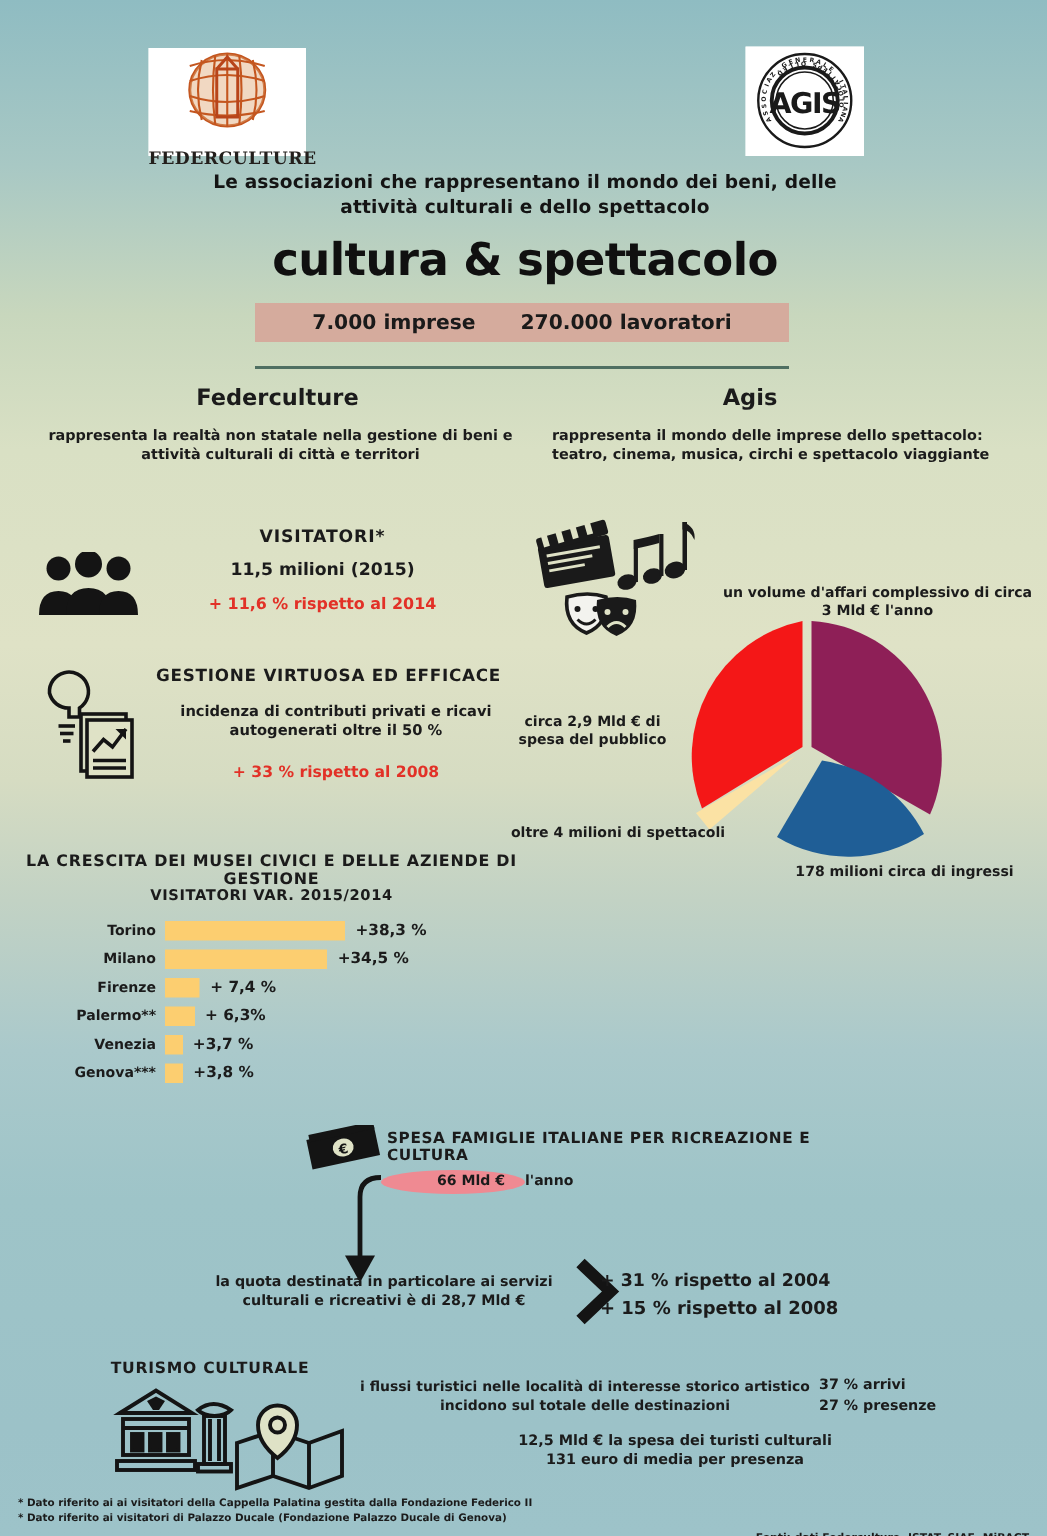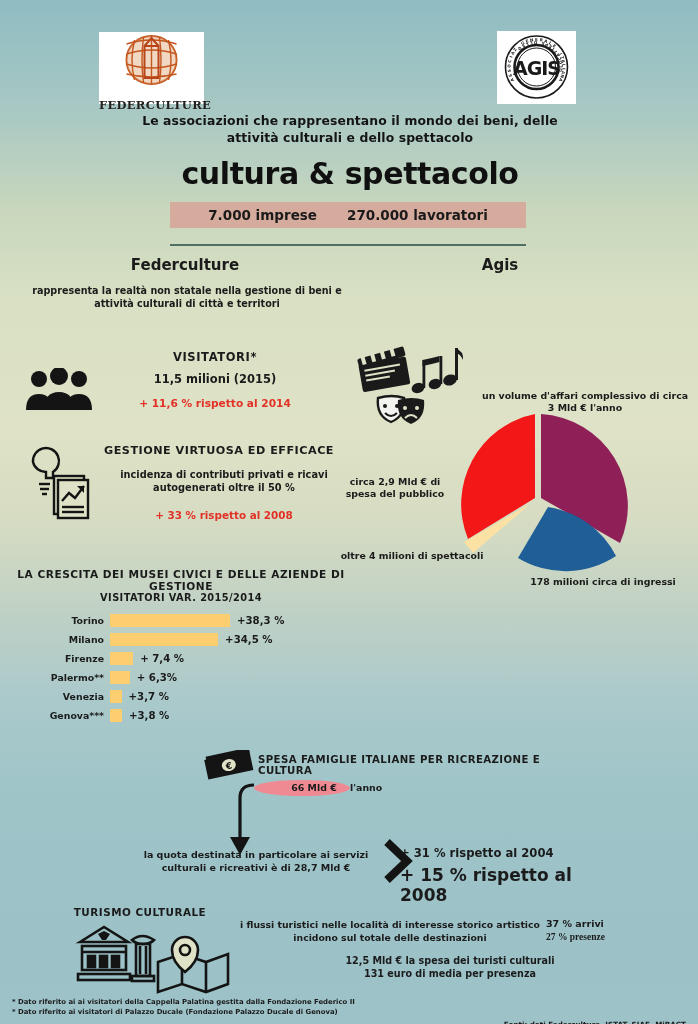--- a/index.html
+++ b/index.html
@@ -102,28 +102,28 @@
     left:254px;top:764px;width:96px;height:16px;border-radius:50%;
     background:#ef8a92;
   }
   #spesa-pill-text{left:256px;top:766px;width:116px;font-size:9.4px;font-weight:700;text-align:center;}
   #spesa-pill-suffix{left:350px;top:766px;width:80px;font-size:9.4px;font-weight:700;text-align:left;}
   #spesa-desc{left:176px;top:782px;width:268px;font-size:9.6px;font-weight:700;line-height:13px;}
   #spesa-arrow{left:212px;top:765px;width:52px;height:78px;}
   #spesa-quota{left:130px;top:832px;width:252px;font-size:9.5px;font-weight:700;line-height:13px;}
   #chevron{left:380px;top:822px;width:34px;height:46px;}
   #spesa-delta1{left:400px;top:830px;width:220px;font-size:11.6px;font-weight:700;text-align:left;}
-  #spesa-delta2{left:400px;top:849px;width:220px;font-size:17px;font-weight:700;text-align:left;}
+  #spesa-delta2{left:400px;top:849px;width:220px;font-size:12px;font-weight:700;text-align:left;}
 
   
   #turismo-title{left:40px;top:890px;width:200px;font-size:10.4px;font-weight:700;letter-spacing:.5px;}
   #turismo-icons{left:72px;top:906px;width:160px;height:76px;}
   #turismo-desc{left:240px;top:902px;width:300px;font-size:9.3px;font-weight:700;line-height:13px;text-align:center;}
   #turismo-stat1{left:546px;top:902px;width:140px;font-size:9.5px;font-weight:700;text-align:left;}
-  #turismo-stat2{left:546px;top:916px;width:140px;font-size:9.5px;font-weight:700;text-align:left;font-family:Liberation Serif, serif;}
+  #turismo-stat2{left:546px;top:916px;width:140px;font-size:9.5px;font-weight:700;text-align:left;}
   #turismo-spesa{left:250px;top:938px;width:400px;font-size:9.6px;font-weight:700;line-height:13px;text-align:center;}
 
   
   #footnotes{left:12px;top:982px;width:560px;font-size:6.9px;font-weight:700;line-height:9.6px;}
   #sources{left:430px;top:1004px;width:256px;font-size:7.2px;font-weight:700;text-align:right;}
 </style>
 </head>
 <body>
 
 <div id="page">
@@ -207,20 +207,21 @@
 
   <div class="abs" id="figures-banner">
     <span>7.000 imprese</span>
     <span>270.000 lavoratori</span>
   </div>
   <div class="abs" id="divider"></div>
 
   <div class="abs ctr" id="federculture-head">Federculture</div>
   <div class="abs ctr" id="federculture-desc">rappresenta la realtà non statale nella gestione di beni e attività culturali di città e territori</div>
   <div class="abs ctr" id="agis-head">Agis</div>
+  <div class="abs" id="agis-desc">rappresenta il mondo delle imprese dello spettacolo: teatro, cinema, musica, circhi e spettacolo viaggiante</div>
 
   <div class="abs" id="people-icon">
     <svg viewBox="0 0 70 42" width="70" height="42">
       <g fill="#141414">
         <circle cx="15" cy="11" r="8"></circle>
           <path d="M2 42 q0-16 13-16 t13 16z"></path>
         <circle cx="35" cy="8" r="9"></circle>
           <path d="M20 42 q0-18 15-18 t15 18z"></path>
         <circle cx="55" cy="11" r="8"></circle>
           <path d="M42 42 q0-16 13-16 t13 16z"></path>

